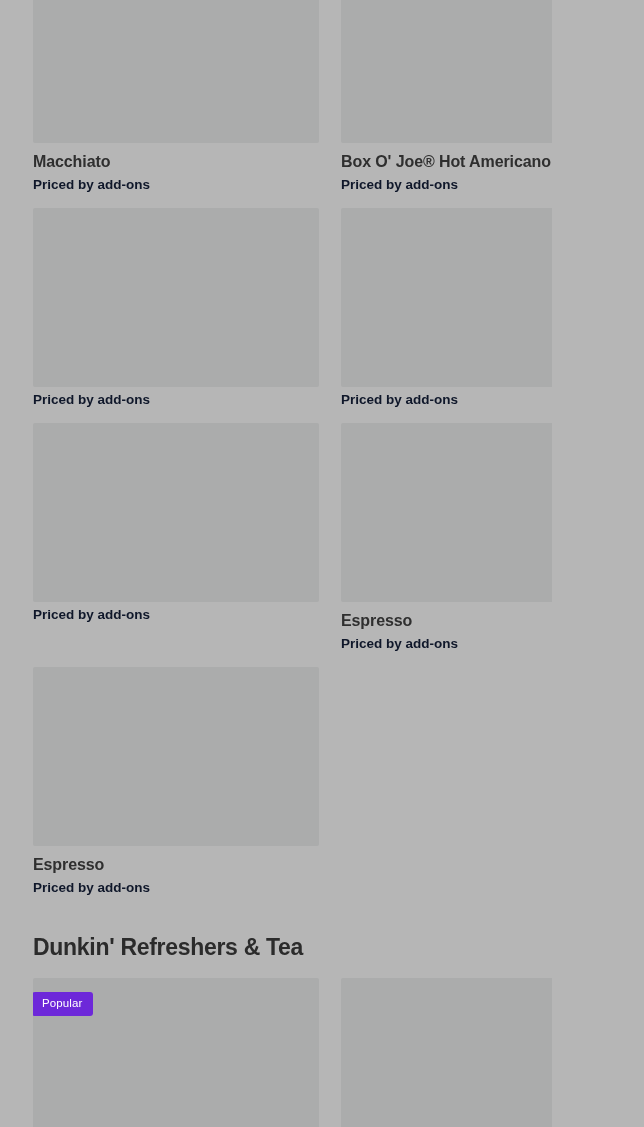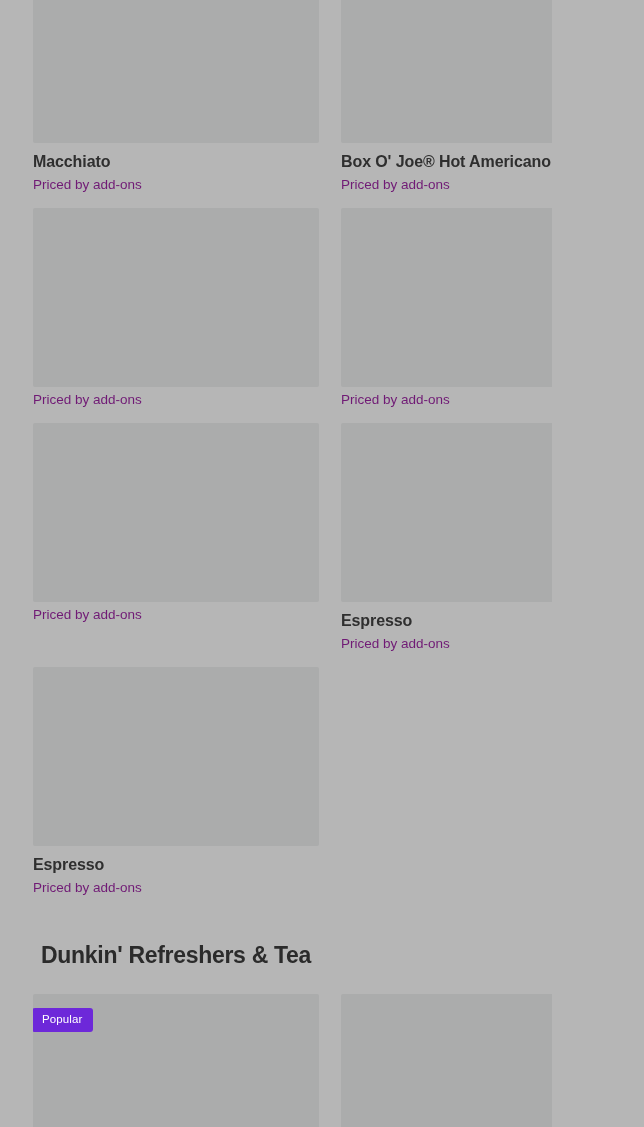--- a/index.html
+++ b/index.html
@@ -75,27 +75,27 @@
     line-height: 20px;
     color: #2f2f2f;
     font-weight: 600;
     letter-spacing: -0.1px;
   }
 
   .card-subtitle {
     margin-top: 4px;
     font-size: 13.5px;
     line-height: 17px;
-    color: #701a75;
-    font-weight: 400;
+    color: #0f172a;
+    font-weight: 700;
   }
 
   
   .section-heading {
-    margin: 8px;
+    margin: 0;
     padding: 22px 33px 17px 33px;
     font-size: 23px;
     line-height: 28px;
     font-weight: 700;
     color: #2b2b2b;
     letter-spacing: -0.3px;
   }
 </style>
 </head>
 <body>

